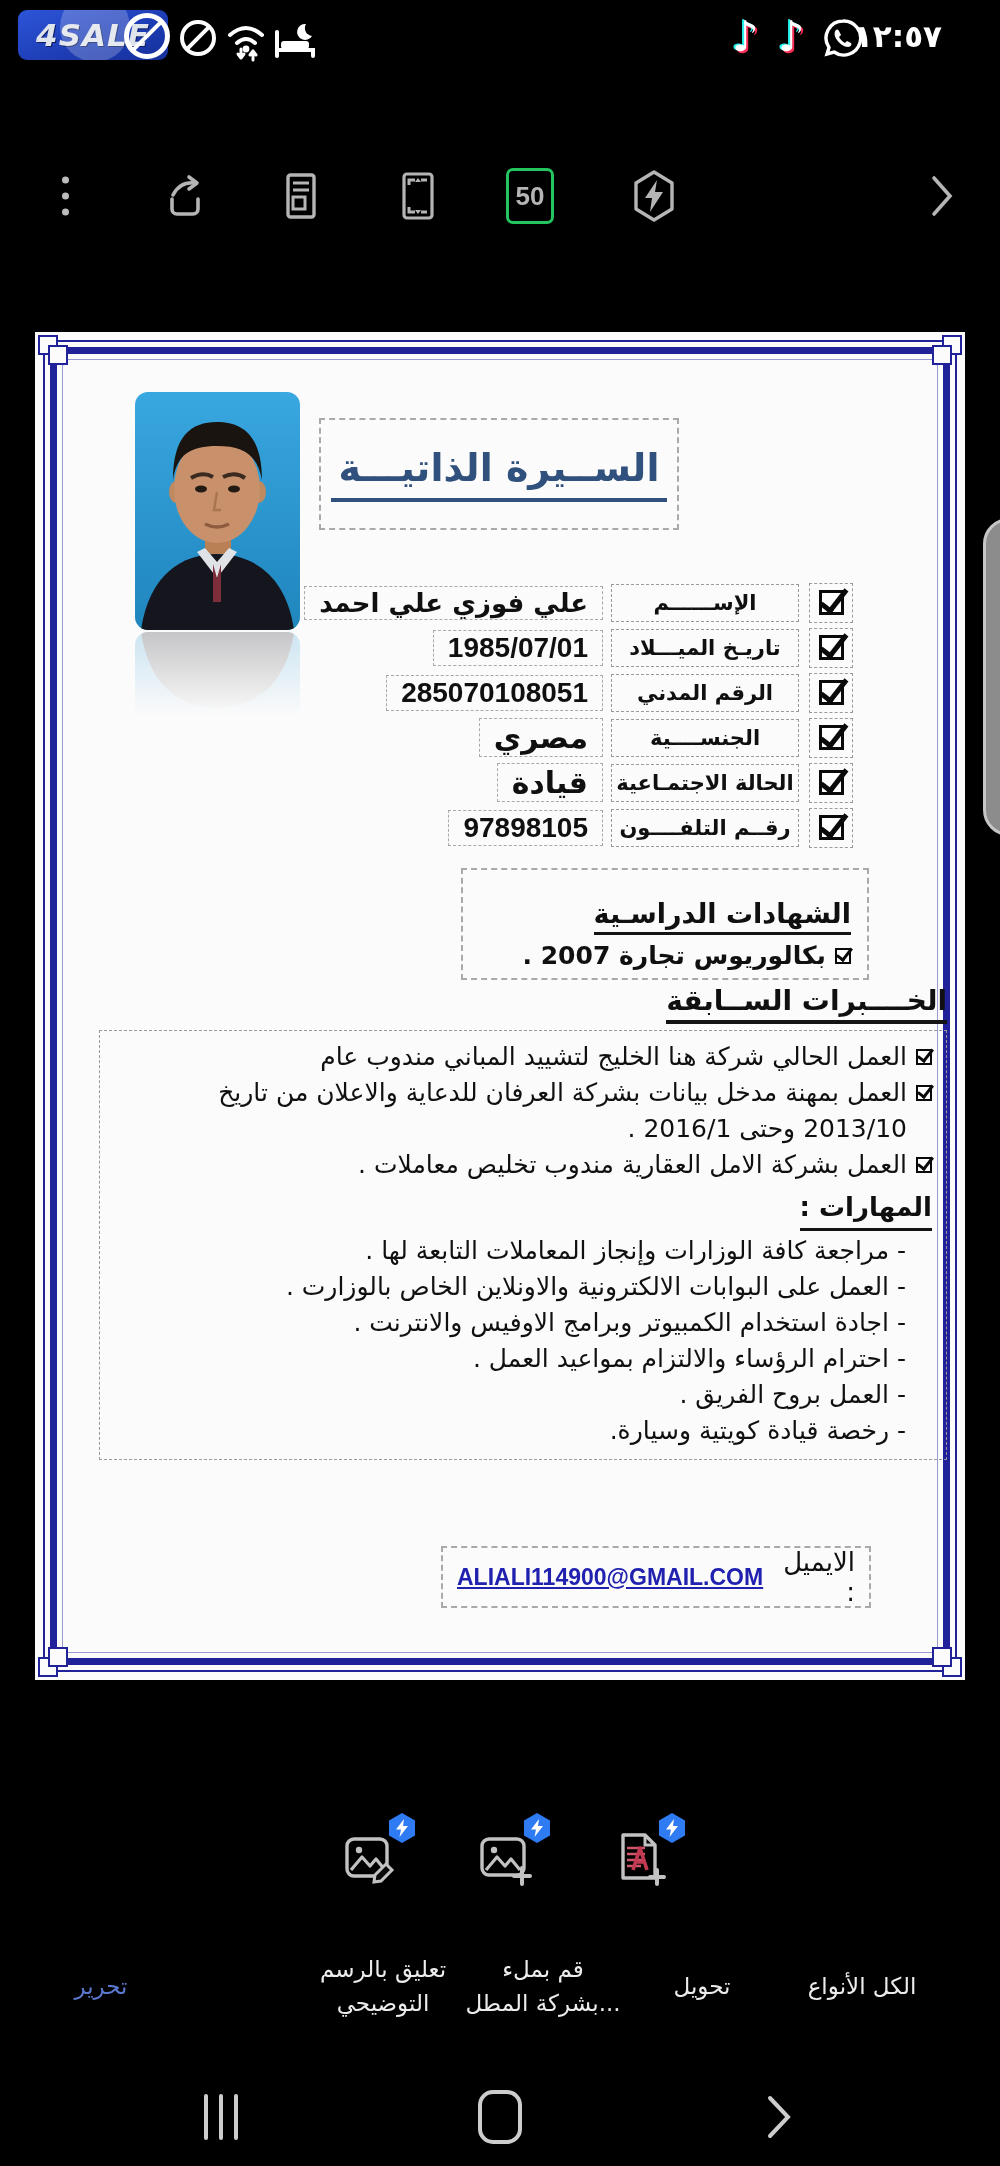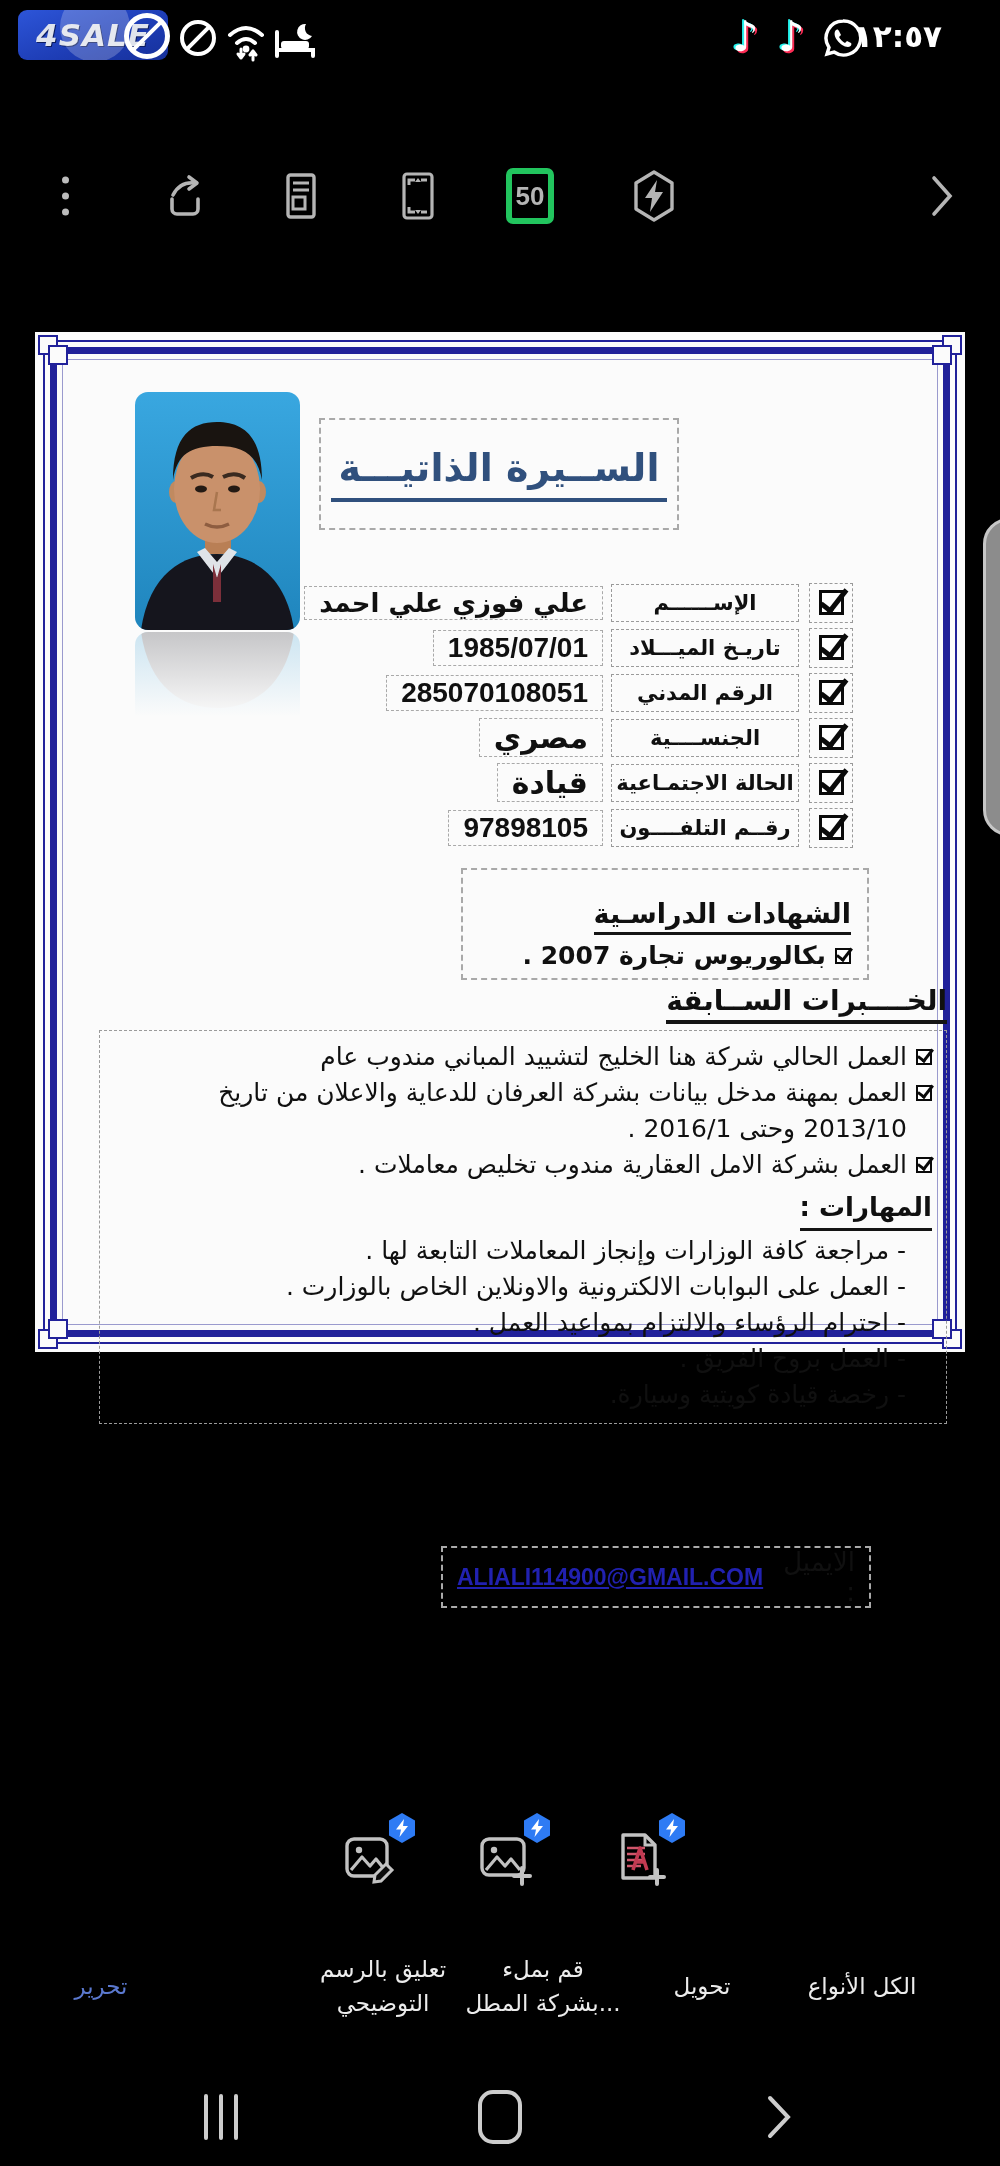--- a/index.html
+++ b/index.html
@@ -25,26 +25,26 @@
   .tiktok { position:absolute; top:14px; width:34px; height:46px; color:#fff; font-size:42px; line-height:46px;
     text-shadow:-2px -1px 0 #25f4ee, 2px 2px 0 #fe2c55; }
   .tiktok::before { content:"♪"; }
   .time { position:absolute; right:58px; top:18px; color:#fff; font-size:31px; font-weight:bold; }
 
   
   .toolbar { position:absolute; left:0; top:86px; width:1000px; height:110px; }
   .tb { position:absolute; top:110px; transform:translateY(-50%); color:#b5b5b5; }
   .kebab { display:flex; flex-direction:column; gap:9px; }
   .kebab i { width:7px; height:7px; border-radius:50%; background:#bcbcbc; }
-  .badge50 { width:48px; height:56px; border:6px solid #22c55e; border-radius:7px;
+  .badge50 { width:48px; height:56px; border:3px solid #22c55e; border-radius:7px;
     display:flex; align-items:center; justify-content:center; font-weight:bold; font-size:26px;
     color:#b5b5b5; font-family:"Liberation Sans", sans-serif; }
 
   
-  .page { position:absolute; left:35px; top:332px; width:930px; height:1020px; background:#fbfbfb; }
+  .page { position:absolute; left:35px; top:332px; width:930px; height:1348px; background:#fbfbfb; }
   .frame1 { position:absolute; inset:8px;  border:2px solid #21219a; }
   .frame2 { position:absolute; inset:15px; border:7px solid #21219a; }
   .frame3 { position:absolute; inset:27px; border:1px solid #9a9ace; }
   .csq { position:absolute; width:20px; height:20px; border:2px solid #21219a; background:#fbfbfb; }
 
   .doc { position:absolute; inset:0; direction:rtl; color:#101010; }
 
   
   .photo { position:absolute; left:100px; top:60px; width:165px; height:238px;
     border-radius:13px; overflow:hidden; }
@@ -297,20 +297,21 @@
           <span class="cbx-sm"></span>
           <span>العمل بمهنة مدخل بيانات بشركة العرفان للدعاية والاعلان من تاريخ 2013/10 وحتى 2016/1 .</span>
         </div>
         <div class="exp-item">
           <span class="cbx-sm"></span>
           <span>العمل بشركة الامل العقارية مندوب تخليص معاملات .</span>
         </div>
         <div><span class="sec-h skills-h">المهارات :</span></div>
         <div class="skill-item">-  مراجعة كافة الوزارات وإنجاز المعاملات التابعة لها .</div>
         <div class="skill-item">-  العمل على البوابات الالكترونية والاونلاين الخاص بالوزارت .</div>
+        <div class="skill-item">-  اجادة استخدام الكمبيوتر وبرامج الاوفيس والانترنت .</div>
         <div class="skill-item">-  احترام الرؤساء والالتزام بمواعيد العمل .</div>
         <div class="skill-item">-  العمل بروح الفريق .</div>
         <div class="skill-item">-  رخصة قيادة كويتية وسيارة.</div>
       </div>
     </div>
 
     <div class="email-box">
       <span class="email-lab">الايميل :</span>
       <span class="email-link">ALIALI114900@GMAIL.COM</span>
     </div>

